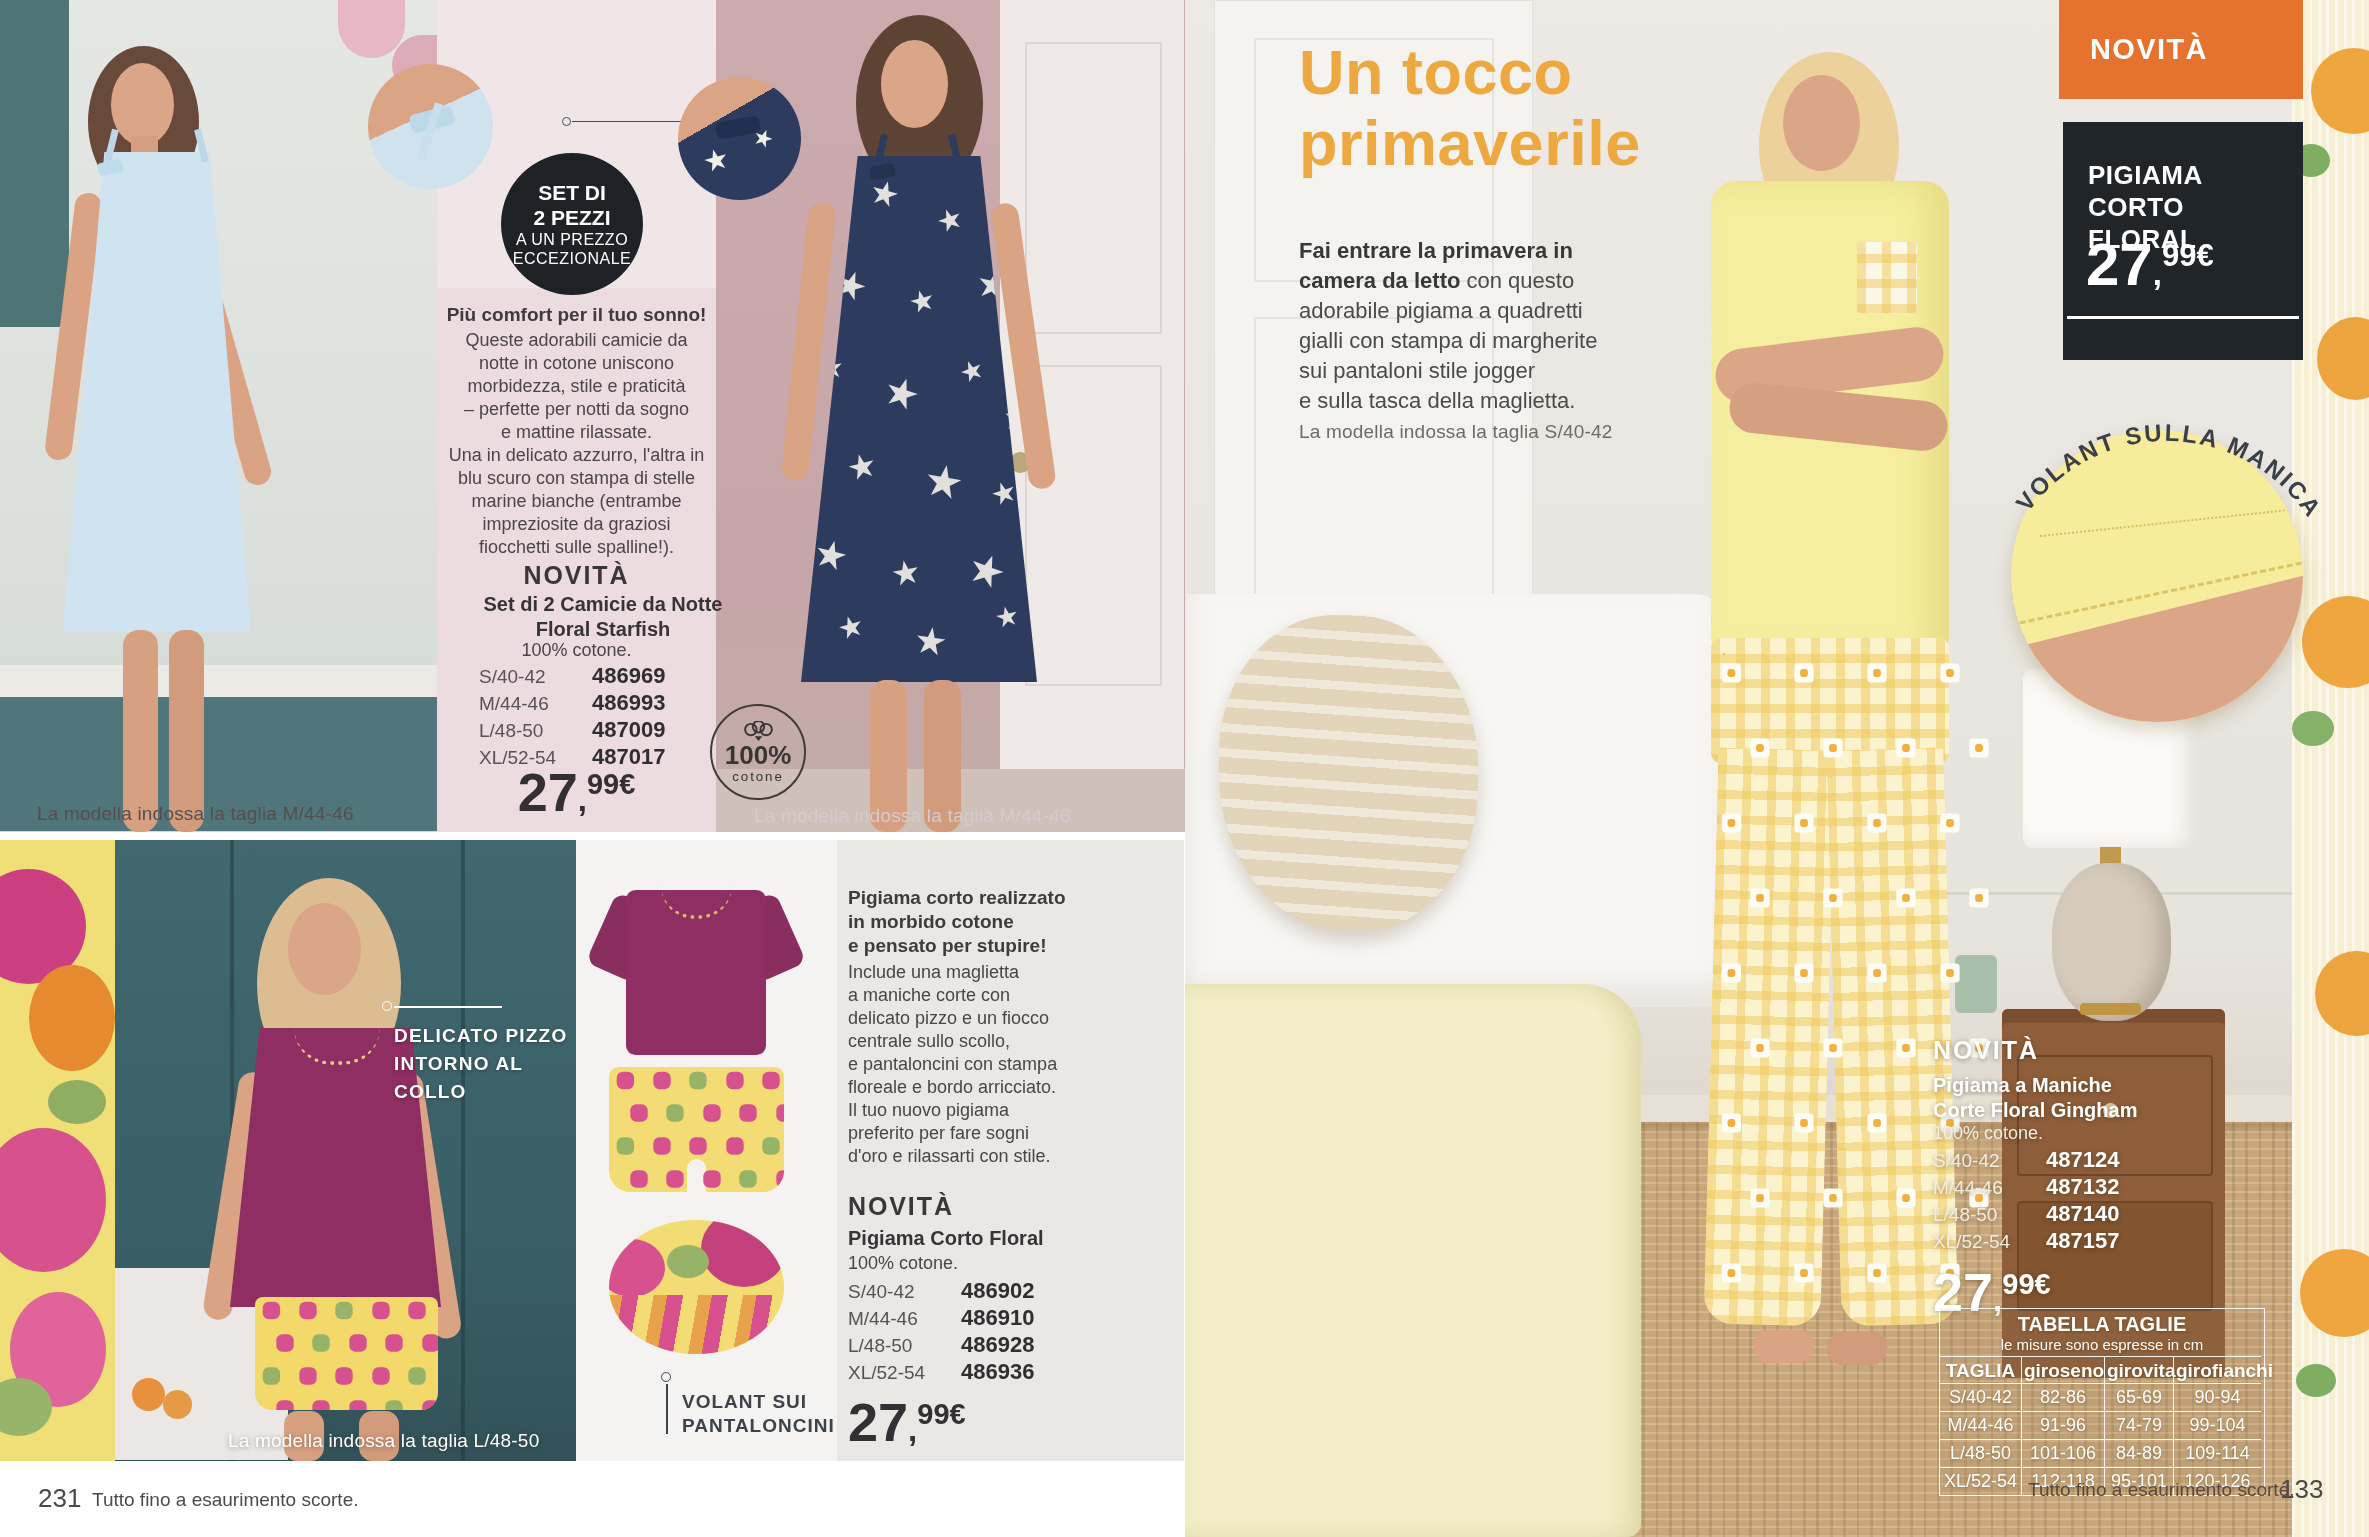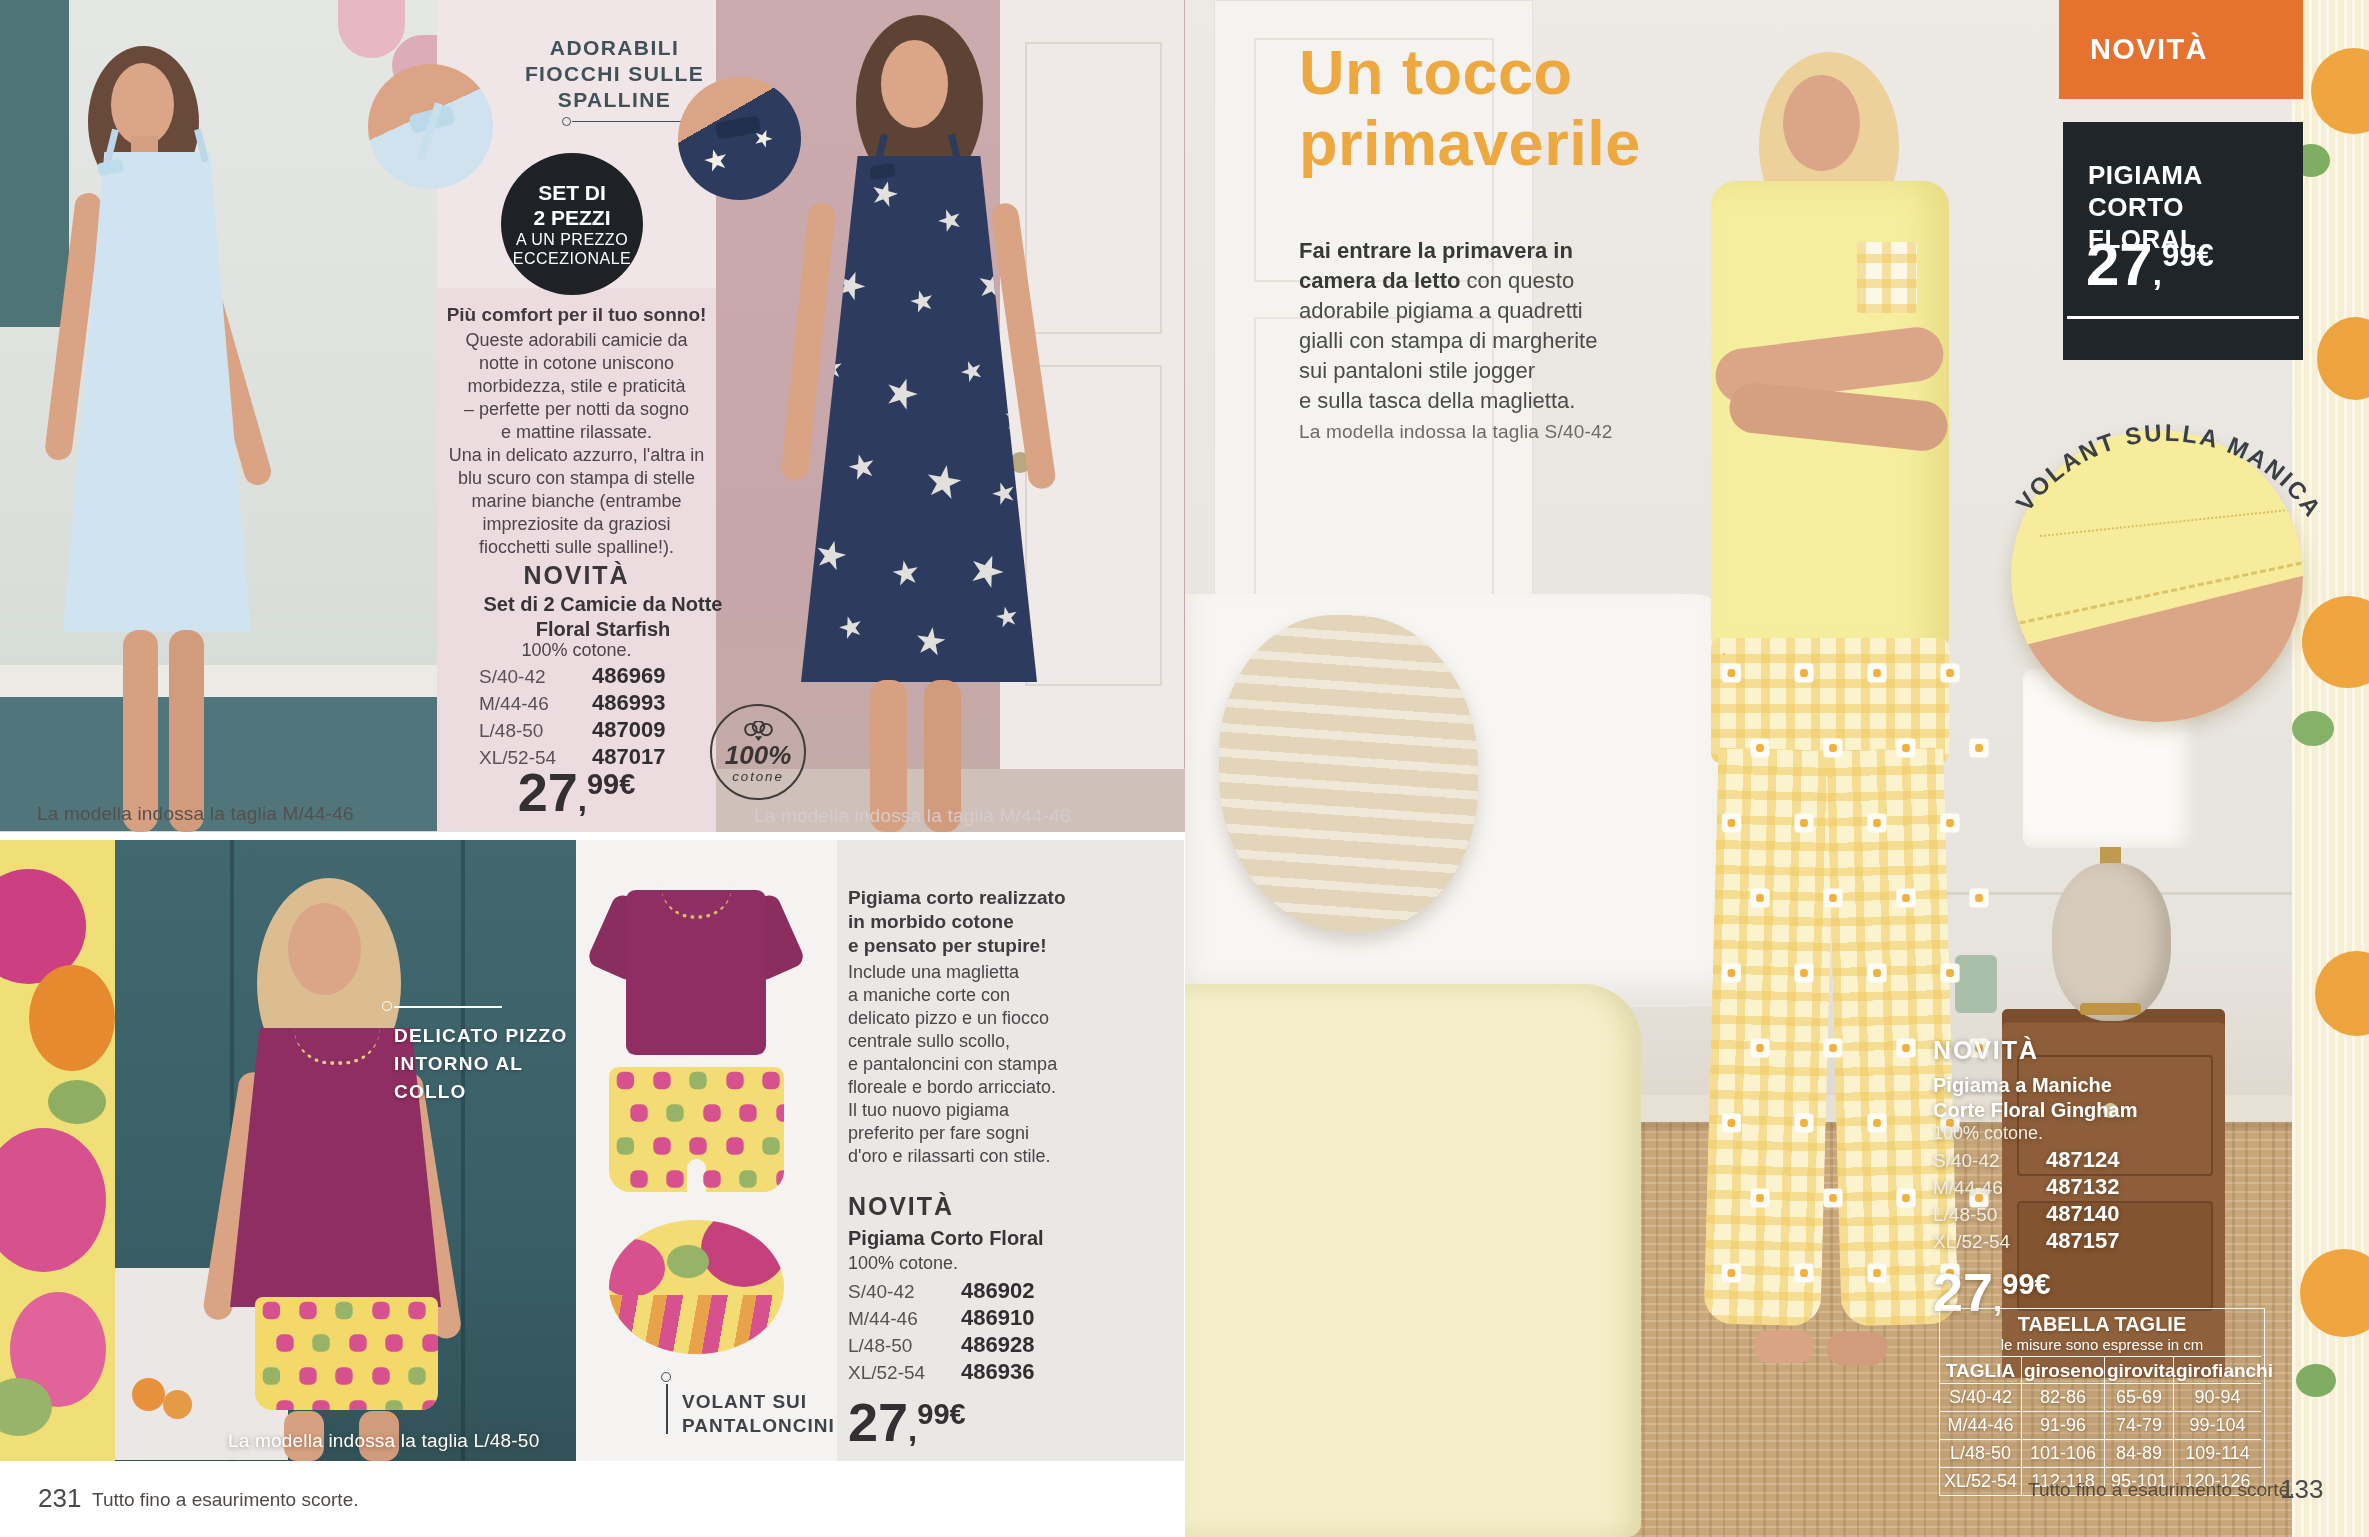--- a/index.html
+++ b/index.html
@@ -135,23 +135,20 @@
           <span class="st" style="left: 37px; top: 457px; font-size: 29px; transform: rotate(-16deg); opacity: 0.92;">★</span>
           <span class="st" style="left: 113px; top: 467px; font-size: 37px; transform: rotate(8deg); opacity: 0.92;">★</span>
           <span class="st" style="left: 194px; top: 448px; font-size: 27px; transform: rotate(-12deg); opacity: 0.92;">★</span>
         </div>
       <div class="a" style="left:154px;top:165px;width:25px;height:13.4px;background:#24314f;border-radius:3.8px;transform:rotate(-10deg);"></div>
       <div class="a" style="left:154px;top:680px;width:37px;height:152px;border-radius:15.4px;background:#d7a181;"></div>
       <div class="a" style="left:208px;top:680px;width:37px;height:152px;border-radius:15.4px;background:#d29b7b;"></div>
       <div class="a cap ml" style="left:38px;top:805px;color:#d6cbcc;">La modella indossa la taglia M/44-46</div>
     </div>
 
-    <div class="a callout-slate ml" style="left:485px;top:35px;width:259px;">ADORABILI
-FIOCCHI SULLE
-SPALLINE</div>
     <div class="a" style="left:562px;top:117px;width:134px;height:7.7px;">
       <span class="a divider-dot" style="left:0;top:0;"></span>
       <span class="a divider-line" style="left:9.6px;top:3.8px;width:113px;"></span>
       <span class="a divider-dot" style="left:125px;top:0;"></span>
     </div>
 
     <div class="a r photo" style="left:368px;top:64px;width:125px;height:125px;background:linear-gradient(155deg,#dba585 42%,#cfe2ee 42%);">
       <div class="a" style="left:42px;top:46px;width:44px;height:19px;background:#bcd9e9;border-radius:5.8px;transform:rotate(-14deg);"></div>
       <div class="a" style="left:58px;top:38px;width:7.7px;height:58px;background:#c8e0ee;transform:rotate(18deg);"></div>
     </div>
@@ -200,21 +197,21 @@
         <div class="size-row">
           <span class="sz">XL/52-54</span>
           <span class="code">487017</span>
         </div>
       </div>
       <div class="a price" style="left:0;top:765px;width:279px;">
         <span class="pi">27</span><span class="sep">,</span><span class="cents">99€</span>
       </div>
     </div>
 
-    <div class="a r" style="left:710px;top:704px;width:92px;height:92px;border:2.9px solid #413c3a;display:flex;flex-direction:column;align-items:center;justify-content:center;color:#3a3533;font-style:italic;">
+    <div class="a r" style="left:710px;top:704px;width:92px;height:92px;border:2.9px solid #413c3a;display:flex;flex-direction:column;align-items:center;justify-content:center;color:#3a3533;">
       <svg width="33" height="21" viewBox="0 0 34 22" style="display:block;">
         <circle cx="9" cy="9" r="6" fill="none" stroke="#3a3533" stroke-width="2"></circle>
         <circle cx="17" cy="6" r="6" fill="none" stroke="#3a3533" stroke-width="2"></circle>
         <circle cx="25" cy="9" r="6" fill="none" stroke="#3a3533" stroke-width="2"></circle>
         <path d="M13 16 L17 21 L21 16 Z" fill="#3a3533"></path>
       </svg>
       <span style="font-size:26px;font-weight:bold;line-height:27px;">100%</span>
       <span style="font-size:13.4px;letter-spacing:1.9px;">cotone</span>
     </div>
 

